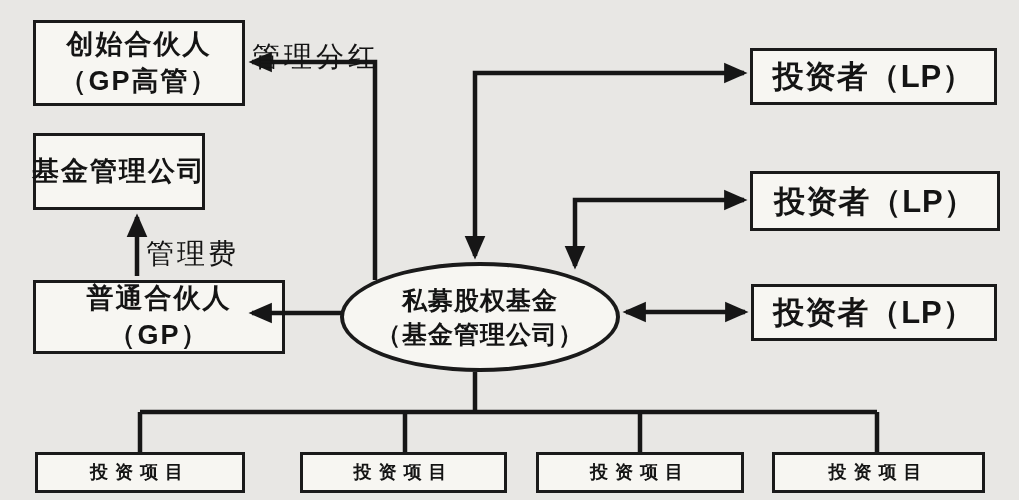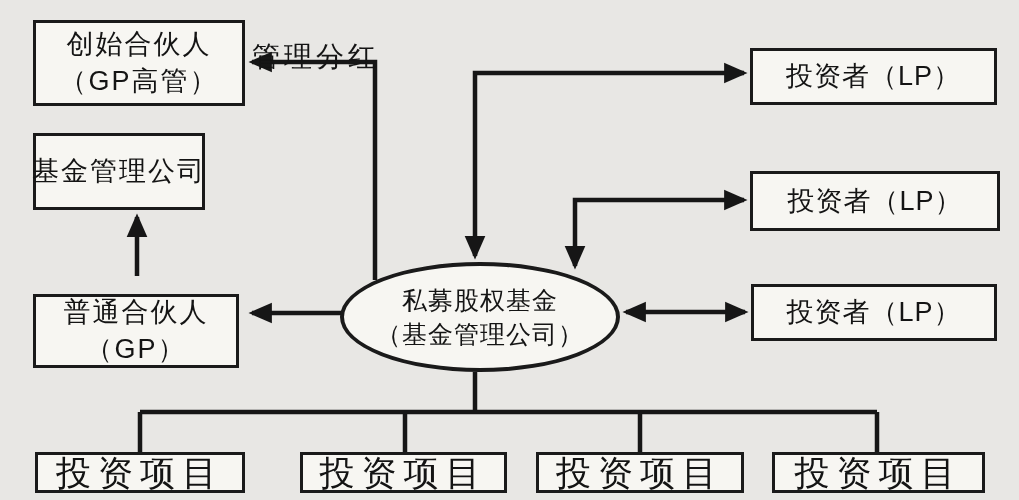--- a/index.html
+++ b/index.html
@@ -3,42 +3,42 @@
 <meta charset="utf-8">
 <style>
   html,body{margin:0;padding:0}
   body{background:#e8e7e4;font-family:"Liberation Sans","DejaVu Sans",sans-serif}
   .stage{position:relative;width:1019px;height:500px;background:#e8e7e4;overflow:hidden}
 
   .node{
     position:absolute;box-sizing:border-box;z-index:2;
     background:#f7f6f2;border:3px solid #1a1a1a;
     display:flex;flex-direction:column;align-items:center;justify-content:center;
-    color:#141414;font-weight:normal;text-align:center;
+    color:#141414;font-weight:bold;text-align:center;
   }
   .node .ln{font-size:27px;line-height:37px;letter-spacing:2px;white-space:nowrap}
   .node .ln-sm{font-size:26px;line-height:33px;letter-spacing:1px;white-space:nowrap}
 
   #founding{left:33px;top:20px;width:212px;height:86px}
   #fundco{left:33px;top:133px;width:172px;height:77px}
-  #gp{left:33px;top:294px;width:206px;height:74px}
+  #gp{left:33px;top:280px;width:252px;height:74px}
 
   #fund{
     left:340px;top:262px;width:280px;height:110px;
     border-radius:50%;border-width:4px;
   }
   #fund .ln-sm{font-size:25px;line-height:34px}
 
   #lp1{left:750px;top:48px;width:247px;height:57px}
   #lp2{left:750px;top:171px;width:250px;height:60px}
   #lp3{left:751px;top:284px;width:246px;height:57px}
-  .lp .ln-sm{font-size:27px}
+  .lp .ln-sm{font-size:31px}
 
   .proj{font-size:27px}
-  .proj .ln-sm{font-size:35px;letter-spacing:7px}
+  .proj .ln-sm{font-size:18px;letter-spacing:7px}
   #p1{left:35px;top:452px;width:210px;height:41px}
   #p2{left:300px;top:452px;width:207px;height:41px}
   #p3{left:536px;top:452px;width:208px;height:41px}
   #p4{left:772px;top:452px;width:213px;height:41px}
 
   .edge-label{
     position:absolute;z-index:4;color:#141414;font-weight:normal;text-align:left;margin-top:12px;
   }
   #carry-label{left:252px;top:28px;width:192px}
   #carry-label .cl1{font-size:28px;line-height:34px;letter-spacing:4px;display:block}
@@ -114,14 +114,15 @@
   <div class="node proj" id="p3">
     <span class="ln-sm">投资项目</span>
   </div>
   <div class="node proj" id="p4">
     <span class="ln-sm">投资项目</span>
   </div>
 
   <div class="edge-label" id="carry-label">
     <span class="cl1">管理分红</span>
   </div>
+  <div class="edge-label" id="fee-label">管理费</div>
 
 </div>
 
 </body></html>

